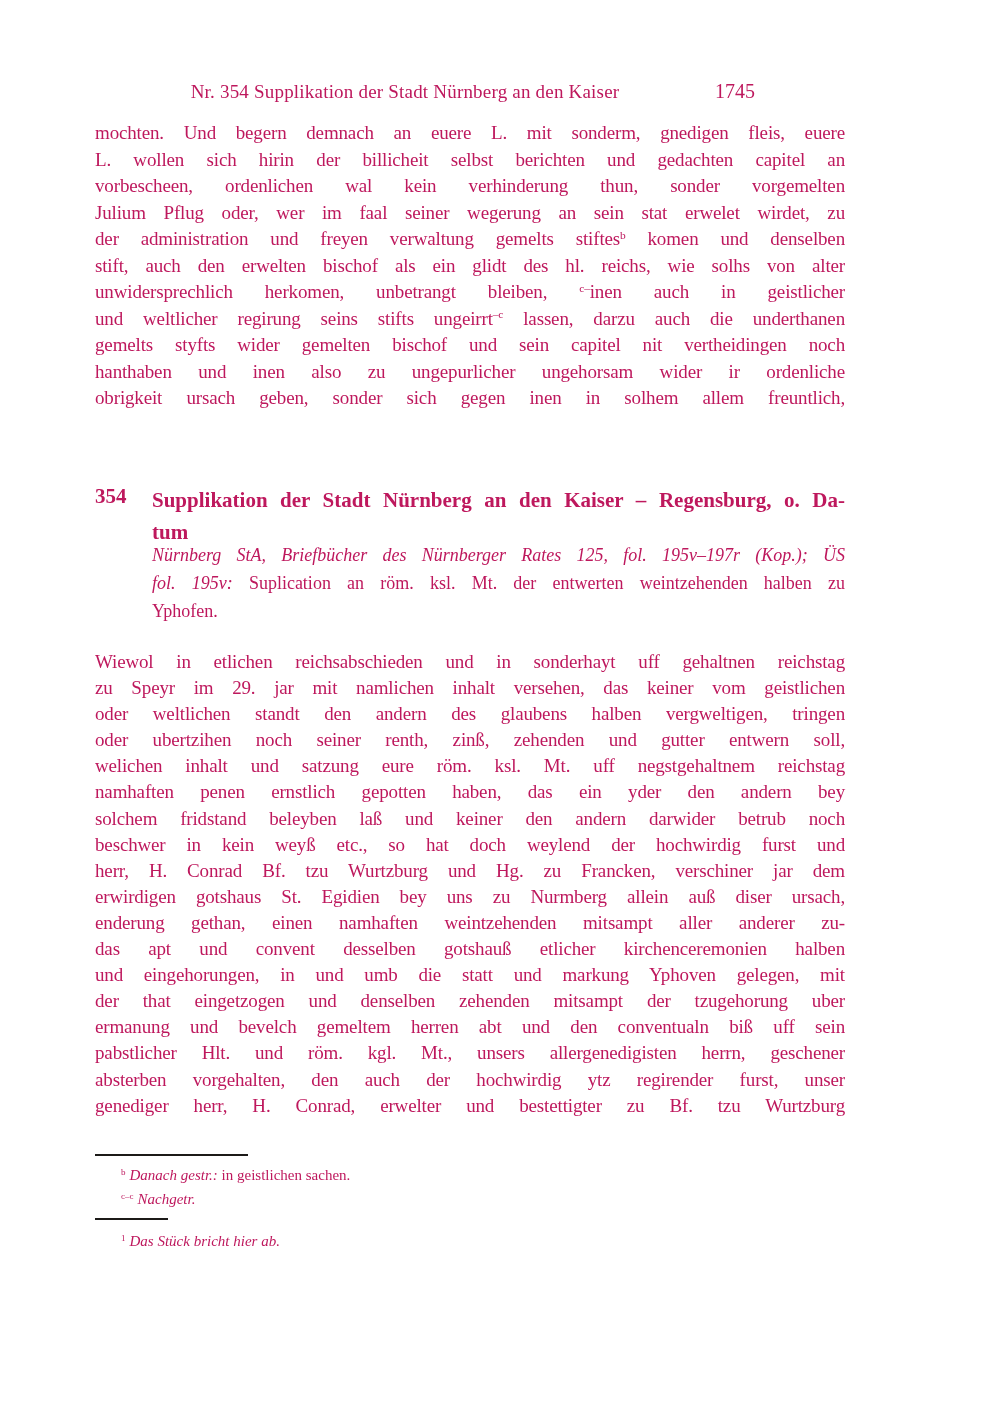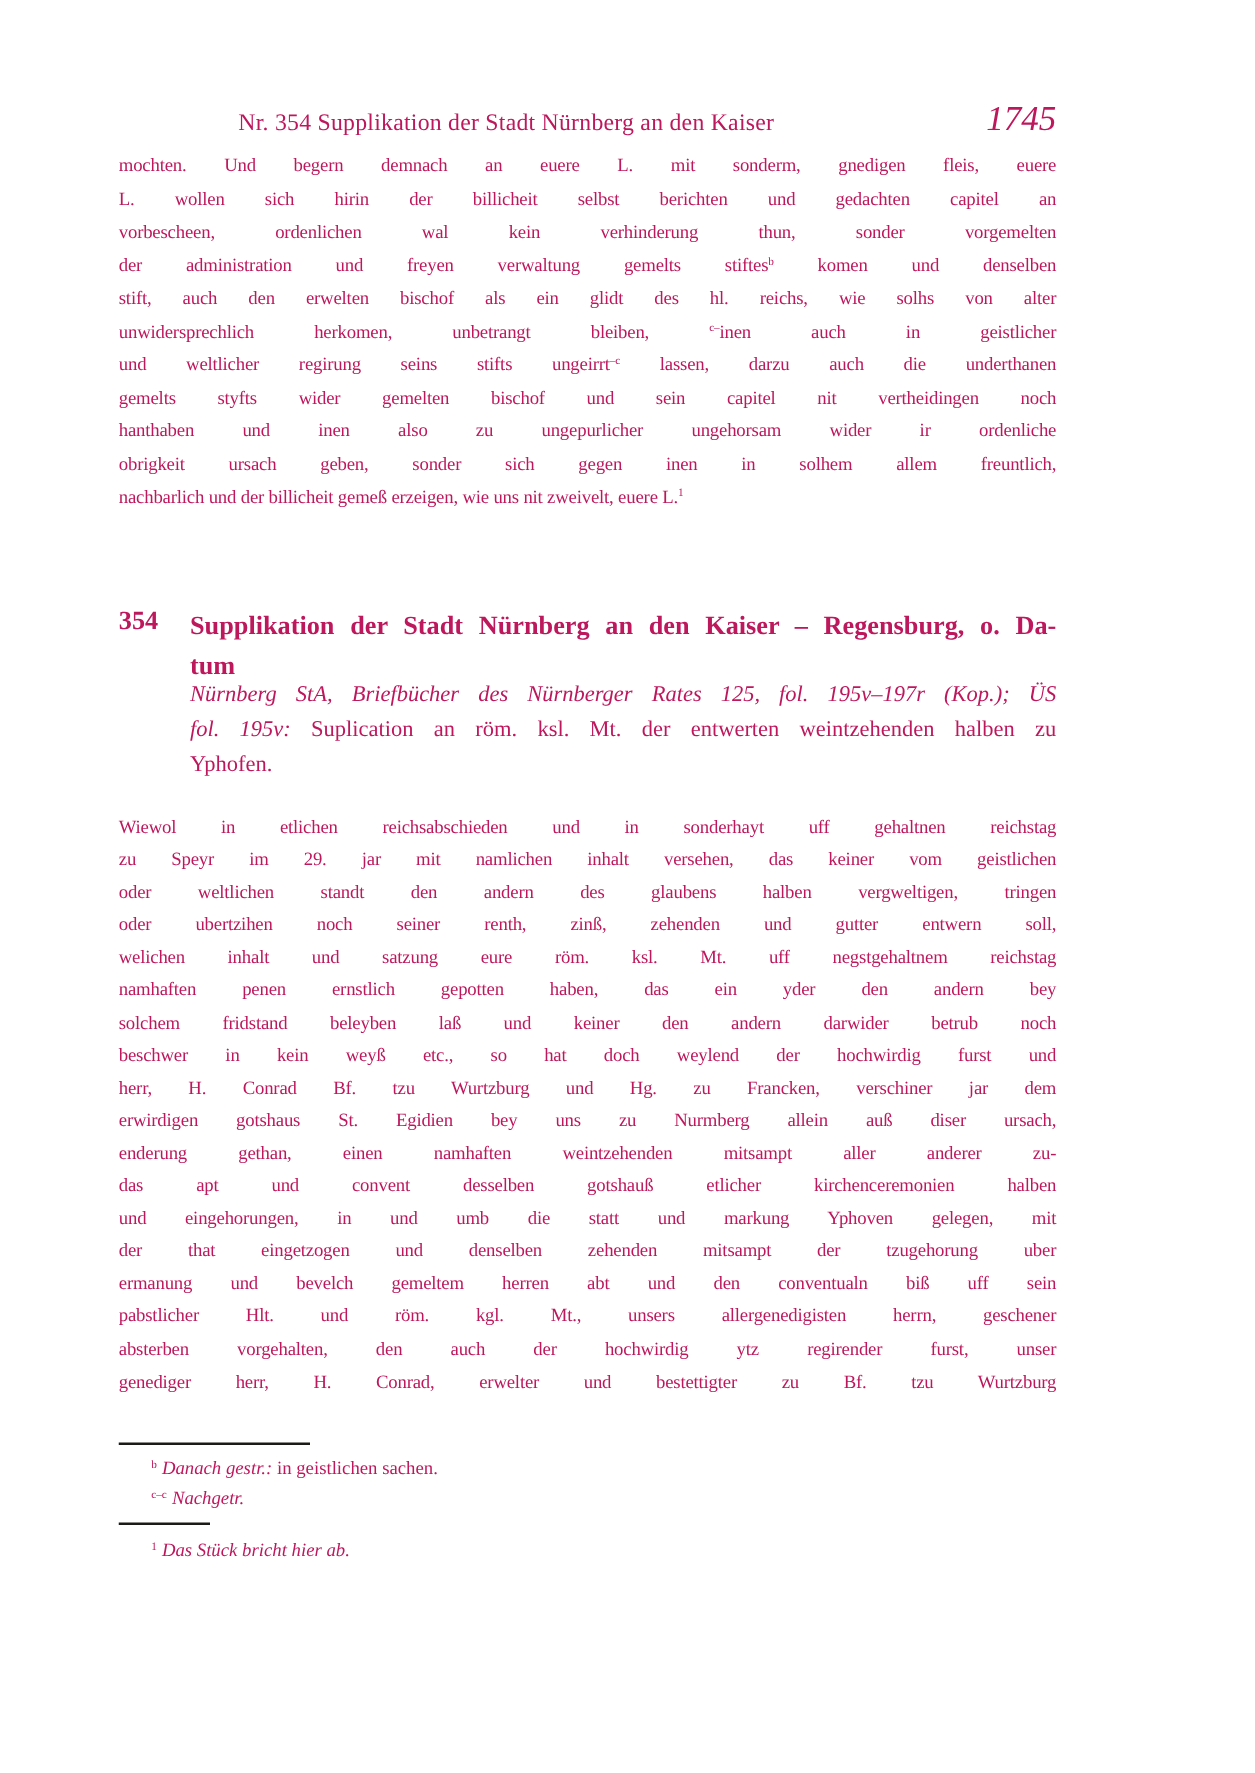--- a/index.html
+++ b/index.html
@@ -28,31 +28,30 @@
   }
   .rh-title {
     flex: 1;
     text-align: center;
     font-size: 19px;
     letter-spacing: 0.2px;
     white-space: nowrap;
   }
   .rh-page {
     width: 130px;
-    text-align: right;
-    font-size: 28px;
-    font-style: italic;
+    text-align: left;
+    font-size: 20px;
   }
 
   
   .para {
     position: absolute;
     left: 95px;
     width: 750px;
-    font-size: 15px;
+    font-size: 19px;
     letter-spacing: -0.15px;
   }
   .para1 { top: 120px; }
   .para1 .line { line-height: 26.5px; }
   .para2 { top: 649px; }
   .para2 .line { line-height: 26.1px; }
 
   .line {
     text-align: justify;
     text-align-last: justify;
@@ -129,28 +128,28 @@
 
   <div class="running-header">
     <div class="rh-title">Nr. 354 Supplikation der Stadt Nürnberg an den Kaiser</div>
     <div class="rh-page">1745</div>
   </div>
 
   <div class="para para1">
       <div class="line">mochten. Und begern demnach an euere L. mit sonderm, gnedigen fleis, euere</div>
       <div class="line">L. wollen sich hirin der billicheit selbst berichten und gedachten capitel an</div>
       <div class="line">vorbescheen, ordenlichen wal kein verhinderung thun, sonder vorgemelten</div>
+      <div class="line">Julium Pflug oder, wer im faal seiner wegerung an sein stat erwelet wirdet, zu</div>
       <div class="line">der administration und freyen verwaltung gemelts stiftes<sup>b</sup> komen und denselben</div>
       <div class="line">stift, auch den erwelten bischof als ein glidt des hl. reichs, wie solhs von alter</div>
       <div class="line">unwidersprechlich herkomen, unbetrangt bleiben, <sup>c–</sup>inen auch in geistlicher</div>
       <div class="line">und weltlicher regirung seins stifts ungeirrt<sup>–c</sup> lassen, darzu auch die underthanen</div>
       <div class="line">gemelts styfts wider gemelten bischof und sein capitel nit vertheidingen noch</div>
       <div class="line">hanthaben und inen also zu ungepurlicher ungehorsam wider ir ordenliche</div>
       <div class="line">obrigkeit ursach geben, sonder sich gegen inen in solhem allem freuntlich,</div>
-      <div class="line last">nachbarlich und der billicheit gemeß erzeigen, wie uns nit zweivelt, euere L.<sup>1</sup></div>
     </div>
 
   <div class="entry-heading">
     <div class="entry-num">354</div>
     <div class="entry-title">
         <div class="line">Supplikation der Stadt Nürnberg an den Kaiser – Regensburg, o. Da-</div>
         <div class="line last">tum</div>
       </div>
   </div>
 

